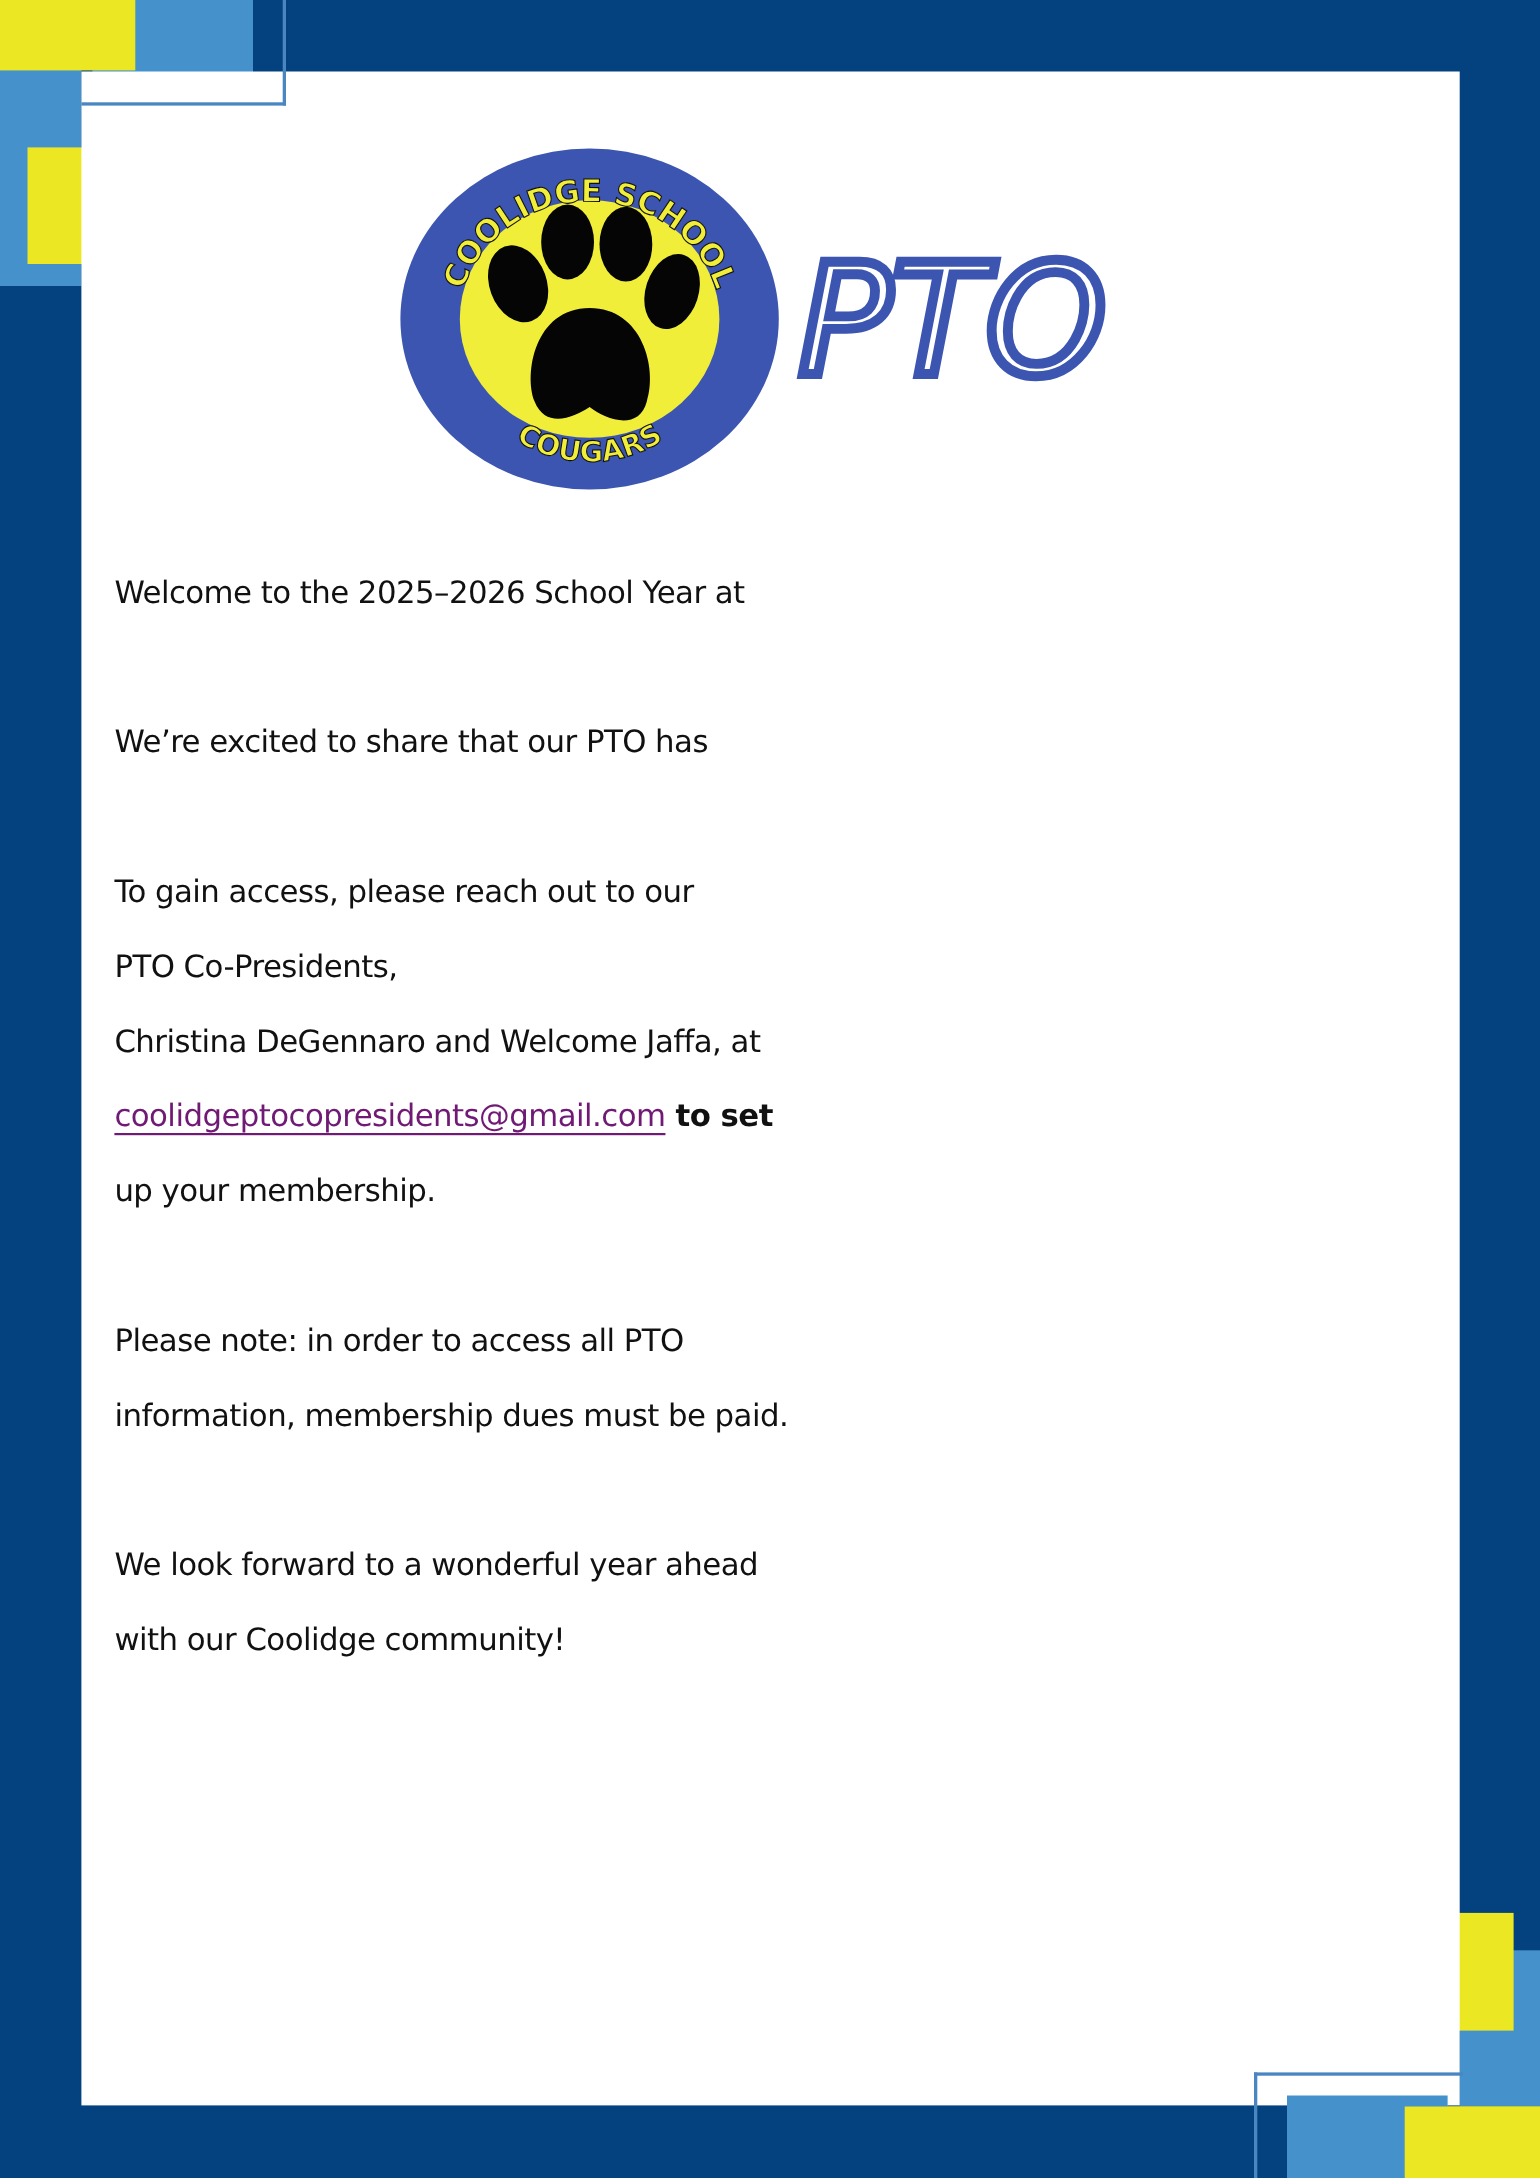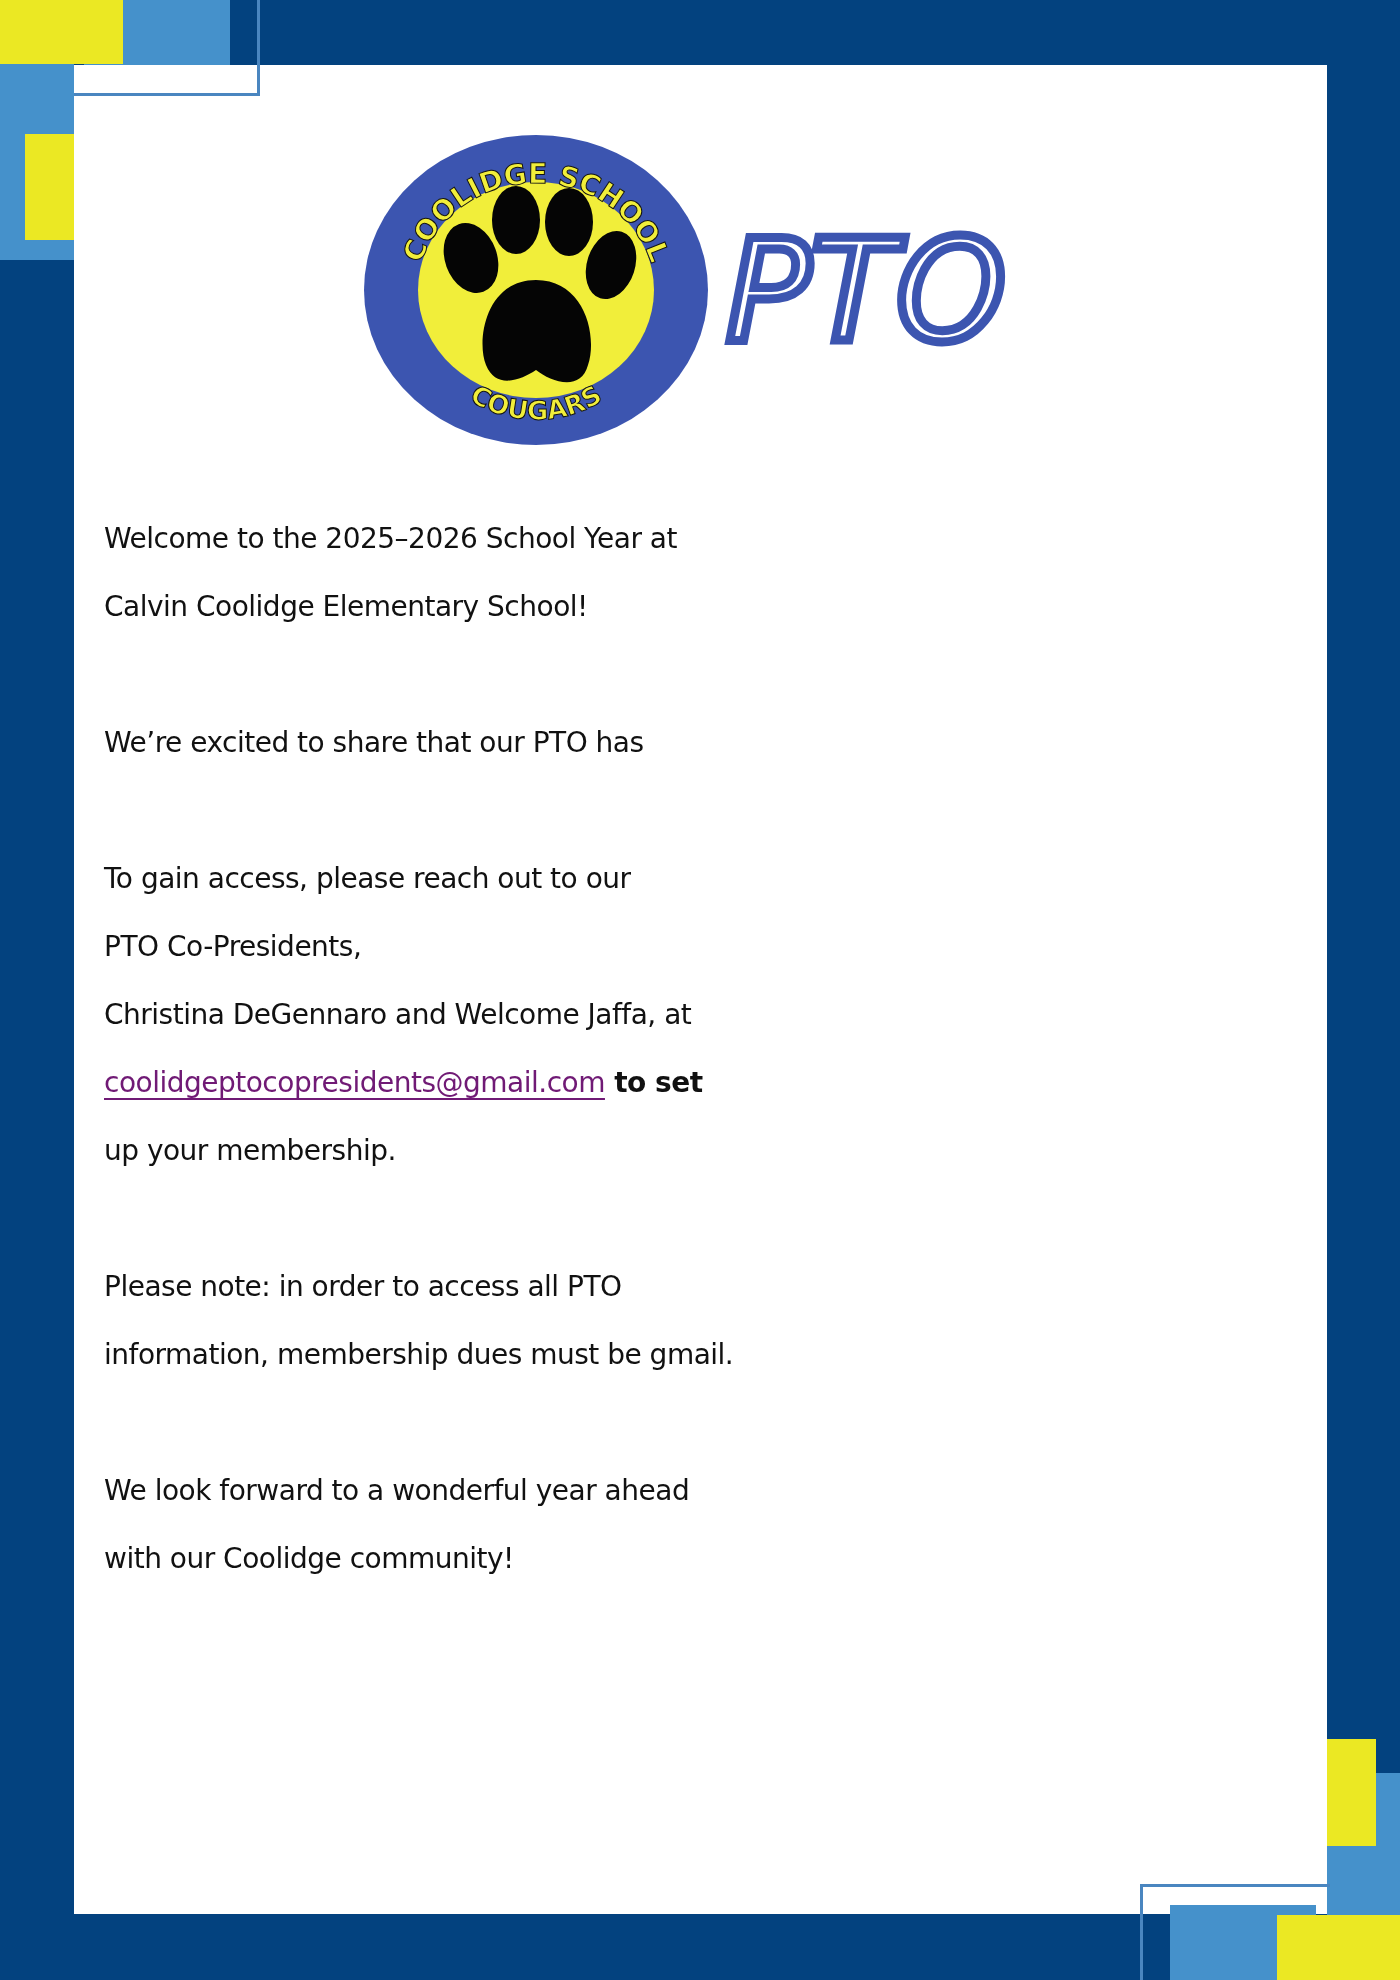--- a/index.html
+++ b/index.html
@@ -70,35 +70,34 @@
       </g>
     </svg>
     <svg class="pto" viewBox="0 0 330 200">
       <text x="10" y="150" font-family="DejaVu Sans, sans-serif" font-style="italic" font-size="140" font-weight="normal" fill="none" stroke="#3c55b0" stroke-width="9">PTO</text>
     </svg>
   </div>
 
   <div class="content">
     <div class="para">
       <span>Welcome to the 2025–2026 School Year at</span>
-      <span>Calvin Coolidge Elementary School!</span>
     </div>
     <div class="para">
       <span>We’re excited to share that our PTO has</span>
     </div>
     <div class="para">
       <span>To gain access, please reach out to our</span>
       <span>PTO Co-Presidents,</span>
       <span>Christina DeGennaro and Welcome Jaffa, at</span>
       <span><a class="email">coolidgeptocopresidents@gmail.com</a><b> to set</b></span>
       <span>up your membership.</span>
     </div>
     <div class="para">
       <span>Please note: in order to access all PTO</span>
-      <span>information, membership dues must be gmail.</span>
+      <span>information, membership dues must be paid.</span>
     </div>
     <div class="para">
       <span>We look forward to a wonderful year ahead</span>
       <span>with our Coolidge community!</span>
     </div>
   </div>
 </div>
 
 <div class="outline" style="left:74px;top:-10px;width:186px;height:106px;border-top:none;border-left:none;"></div>
 <div class="outline" style="left:1140px;top:1884px;width:190px;height:110px;border-bottom:none;border-right:none;"></div>

